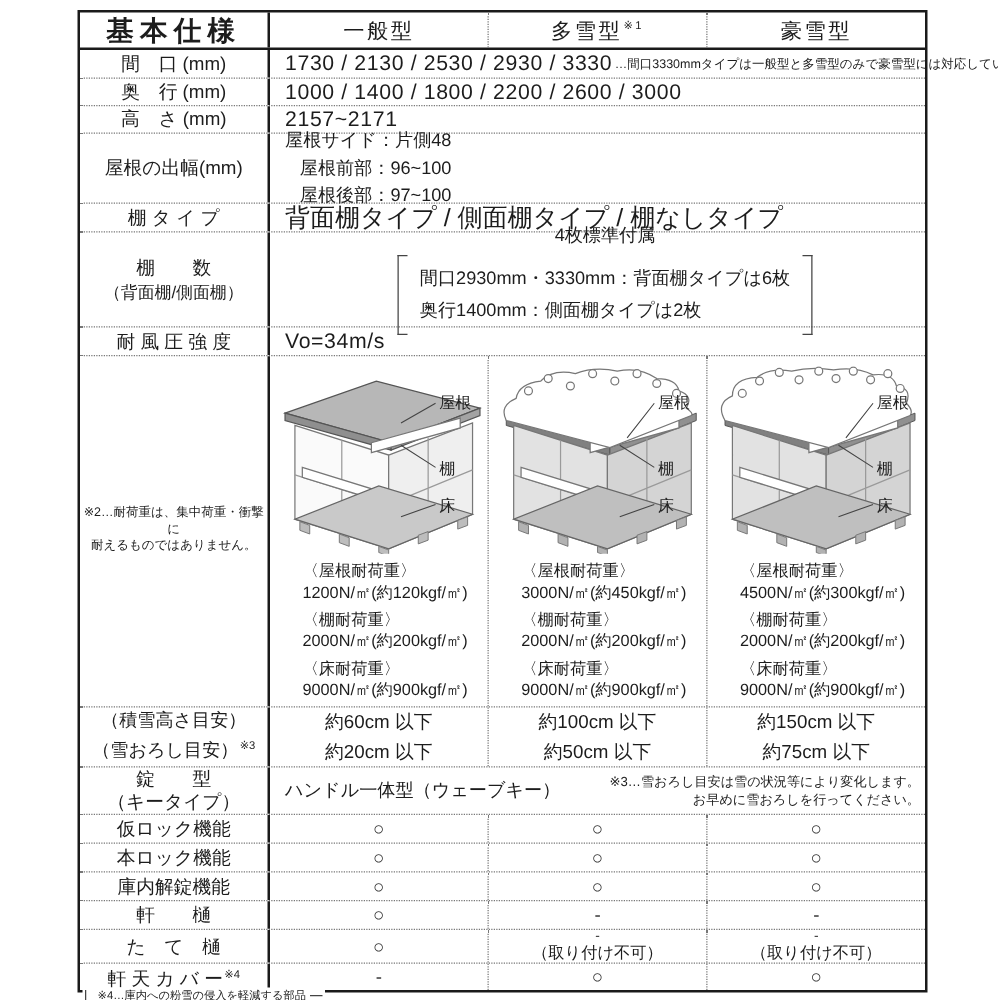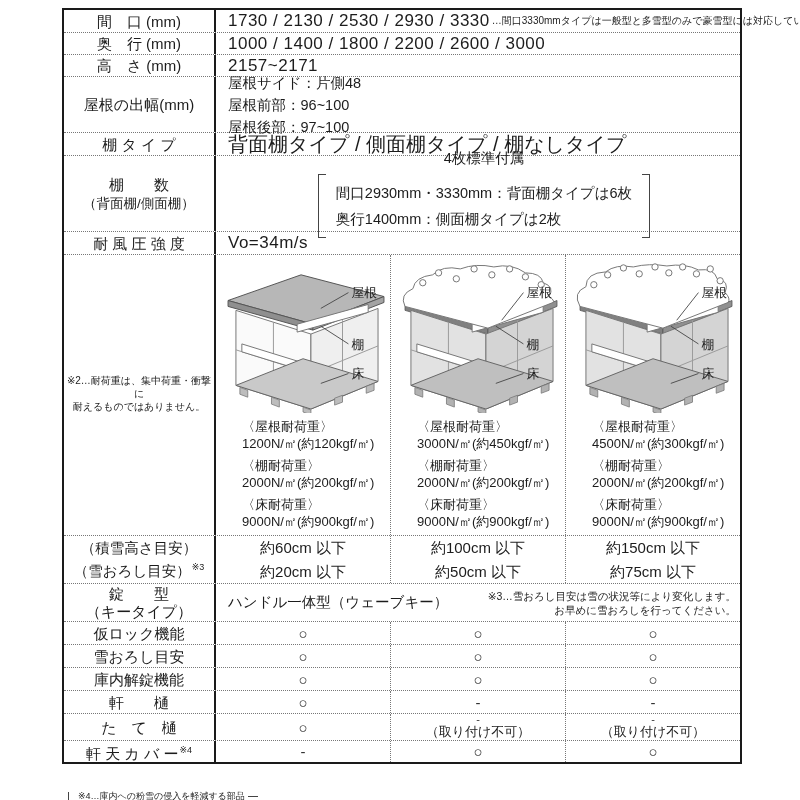--- a/index.html
+++ b/index.html
@@ -10,21 +10,21 @@
   .row.header{border-top:none;border-bottom:2px solid #1a1a1a;}
   .lbl{flex:0 0 152px;width:152px;box-sizing:border-box;border-right:2px solid #1a1a1a;display:flex;flex-direction:column;align-items:center;justify-content:center;text-align:center;font-size:15px;line-height:19px;}
   .span-cell{flex:1 1 0;display:flex;align-items:center;box-sizing:border-box;padding-left:12px;font-size:16px;}
   .cell{flex:1 1 0;display:flex;flex-direction:column;align-items:center;justify-content:center;box-sizing:border-box;font-size:15px;}
   .cell + .cell{border-left:1px dotted #777;}
   .hdr-title{font-size:22px;letter-spacing:5px;font-weight:600;}
   .hdr-col{font-size:17px;letter-spacing:2px;}
   .sup{font-size:9px;vertical-align:super;margin-left:1px;}
   .big-nums{font-size:17px;letter-spacing:0.5px;white-space:nowrap;}
   .inline-note{font-size:10px;margin-left:2px;white-space:nowrap;}
-  .multi-line{display:flex;flex-direction:column;justify-content:center;font-size:14.5px;line-height:22px;}
+  .multi-line{display:flex;flex-direction:column;justify-content:center;font-size:14.5px;line-height:22px;align-items:flex-end;}
   .bracket-wrap{display:flex;align-items:stretch;margin-top:6px;}
   .bracket-l{width:7px;border-left:1.3px solid #444;border-top:1.3px solid #444;border-bottom:1.3px solid #444;}
   .bracket-r{width:7px;border-right:1.3px solid #444;border-top:1.3px solid #444;border-bottom:1.3px solid #444;}
   .bracket-body{padding:6px 10px;font-size:14.5px;line-height:26px;}
   .load-cell{justify-content:center;align-items:flex-start;padding:3px 0 0 6px;}
   .load-block{font-size:13px;line-height:17px;margin:5px 0 0 20px;white-space:nowrap;}
   .load-lbl .fn{font-size:10px;line-height:13px;margin-bottom:3px;text-align:center;}
   .snow-line{line-height:24px;font-size:15px;}
   .circle-mark{font-size:15px;color:#333;}
   .tiny-dash{font-size:11px;line-height:9px;color:#333;}
@@ -35,20 +35,34 @@
   .fn4-corner{width:6px;height:9px;border-left:1px solid #444;border-bottom:1px solid #444;margin-right:3px;}
   .fn4-dash{width:10px;border-top:1px solid #444;margin-left:3px;}
   svg{display:block;}
   svg text{font-family:"Liberation Sans","DejaVu Sans",sans-serif;}
 </style>
 </head>
 <body>
 
 <div class="spec-table">
 
+  <div class="row header" style="height:30px">
+    <div class="lbl">
+      <span class="hdr-title">基本仕様</span>
+    </div>
+    <div class="cell">
+      <span class="hdr-col">一般型</span>
+    </div>
+    <div class="cell">
+      <span class="hdr-col"><span>多雪型</span><span class="sup">※1</span></span>
+    </div>
+    <div class="cell">
+      <span class="hdr-col">豪雪型</span>
+    </div>
+  </div>
 
   <div class="row first" style="height:22px">
     <div class="lbl">間　口 (mm)</div>
     <div class="span-cell">
       <span class="big-nums">1730 / 2130 / 2530 / 2930 / 3330</span>
       <span class="inline-note">…間口3330mmタイプは一般型と多雪型のみで豪雪型には対応していません。</span>
     </div>
   </div>
 
   <div class="row" style="height:22px">
@@ -274,21 +288,21 @@
       </div>
     <div class="cell">
         <span class="circle-mark">○</span>
       </div>
     <div class="cell">
         <span class="circle-mark">○</span>
       </div>
   </div>
 
   <div class="row" style="height:23px">
-    <div class="lbl">雪おろし目安</div>
+    <div class="lbl">本ロック機能</div>
     <div class="cell">
         <span class="circle-mark">○</span>
       </div>
     <div class="cell">
         <span class="circle-mark">○</span>
       </div>
     <div class="cell">
         <span class="circle-mark">○</span>
       </div>
   </div>

